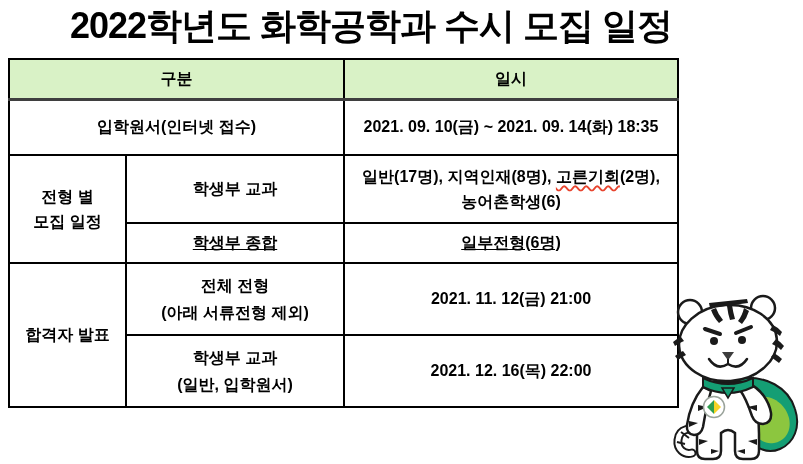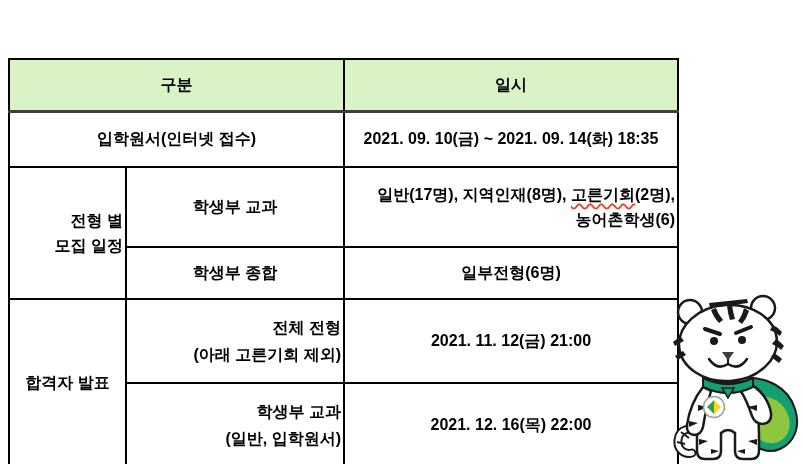--- a/index.html
+++ b/index.html
@@ -11,50 +11,51 @@
     position:absolute; left:0; top:3px; width:742px;
     text-align:center; font-size:36px; font-weight:800; color:#000;
     letter-spacing:-1px; line-height:46px; white-space:nowrap;
   }
 
   table.sched {
     position:absolute; left:8px; top:58px; width:669px;
     border-collapse:collapse; table-layout:fixed;
   }
   table.sched td {
-    border:2px solid #000; padding:14px 2px;
+    border:2px solid #000; padding:8px 2px;
     text-align:center; vertical-align:middle;
     font-size:16px; font-weight:700; color:#000; line-height:22px;
   }
   tr.hdr td { background:#d9f2c6; height:38px; border-bottom:3px solid #3f3f3f; }
   tr.r-app td { height:55px; }
   tr.r-gyogwa td { height:51px; }
-  tr.r-jonghap td { height:28px; }
+  tr.r-jonghap td { height:28px;text-decoration:underline; }
   tr.r-ann1 td { height:68px; }
   tr.r-ann2 td { height:67px; }
 
-  .line { display:block;text-align:right; }
+  .line { display:block; }
   .tight .line { line-height:25px; }
   .loose .line { line-height:27px; }
   .red-text { color:#ff0000; }
   .wavy {
     text-decoration-line: underline;
     text-decoration-style: wavy;
     text-decoration-color:#e8442e;
     text-decoration-thickness:2px;
     text-underline-offset:3px;
   }
 
   .mascot { position:absolute; left:653px; top:279px; width:150px; height:185px; }
 </style>
 </head>
 <body>
 
 <div class="page">
 
+  <div class="title">2022학년도 화학공학과 수시 모집 일정</div>
 
   <table class="sched">
     <colgroup>
       <col style="width:117px">
       <col style="width:218px">
       <col style="width:334px">
     </colgroup>
     <tbody>
       <tr class="hdr">
         <td colspan="2">
@@ -96,21 +97,21 @@
           <span>일부전형(6명)</span>
         </td>
       </tr>
 
       <tr class="r-ann1">
         <td rowspan="2">
           <span>합격자 발표</span>
         </td>
         <td class="loose">
           <span class="line">전체 전형</span>
-          <span class="line">(아래 고른기회 제외)</span>
+          <span class="line">(아래 서류전형 제외)</span>
         </td>
         <td>
           <span>2021. 11. 12(금) 21:00</span>
         </td>
       </tr>
 
       <tr class="r-ann2">
         <td class="loose">
           <span class="line">학생부 교과</span>
           <span class="line">(일반, 입학원서)</span>

